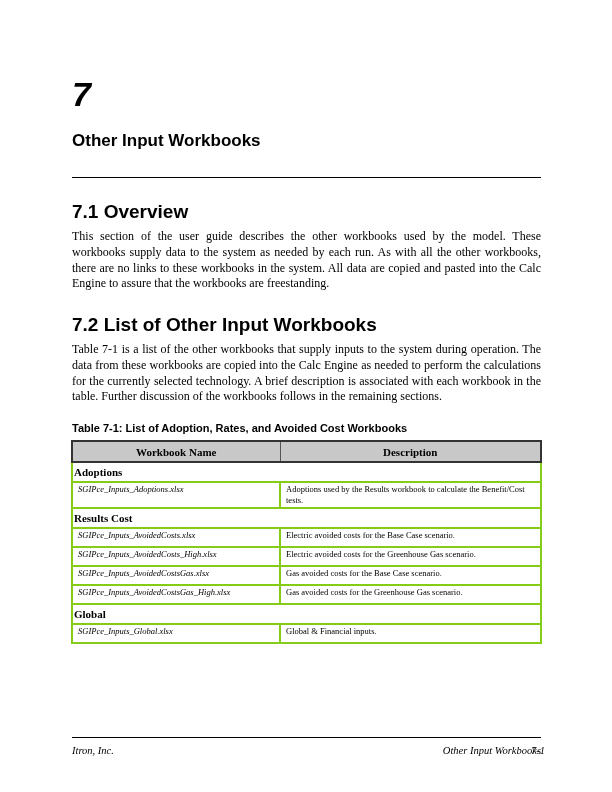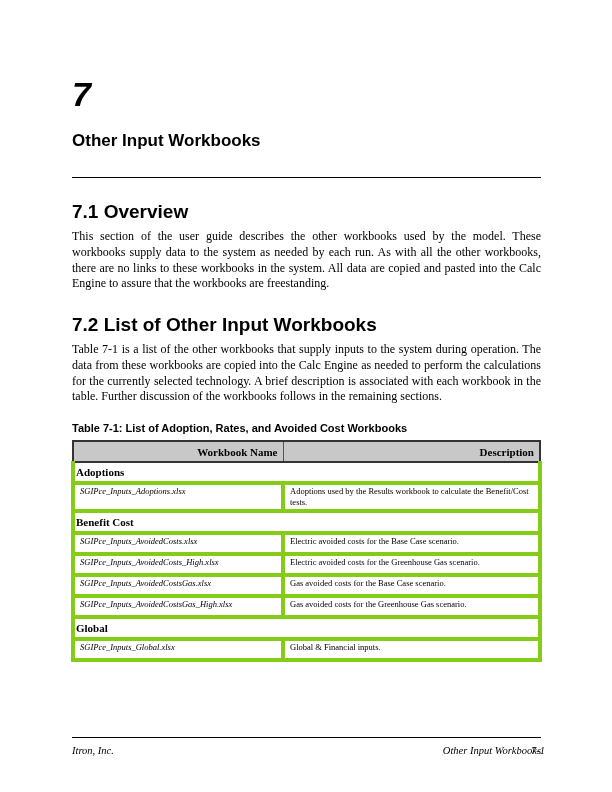--- a/index.html
+++ b/index.html
@@ -5,22 +5,22 @@
   html, body { margin: 0; padding: 0; background: #ffffff; }
   body { width: 612px; height: 792px; position: relative; overflow: hidden; color: #000; }
   .page { position: absolute; left: 72px; top: 0; width: 468px; }
   .chapter-num { position: absolute; top: 74px; left: 0; font-family: "Liberation Sans", sans-serif; font-weight: bold; font-style: italic; font-size: 34px; line-height: 40px; }
   .chapter-title { position: absolute; top: 130px; left: 0; font-family: "Liberation Sans", sans-serif; font-weight: bold; font-size: 17px; line-height: 22px; }
   .chapter-rule { position: absolute; top: 177px; left: 0; width: 469px; height: 0; border-top: 1.3px solid #000; }
   .h2 { position: absolute; left: 0; font-family: "Liberation Sans", sans-serif; font-weight: bold; font-size: 19px; line-height: 16px; }
   .para { position: absolute; left: 0; width: 469px; font-family: "Liberation Serif", serif; font-size: 12px; line-height: 15.8px; text-align: justify; }
   .caption { position: absolute; left: 0; top: 421px; font-family: "Liberation Sans", sans-serif; font-weight: bold; font-size: 11px; line-height: 14px; }
   table.wb { position: absolute; left: -1px; top: 440px; width: 471px; border-collapse: collapse; border: 2px solid #333; font-family: "Liberation Serif", serif; }
-  table.wb th { background: #c8c8c8; text-align: right; font-weight: bold; font-size: 11px; height: 19px; padding: 0 5px; border: 1px solid #555; border-bottom: 2px solid #333; }
-  table.wb td { border: 4px solid #84cc16; padding: 1px 5px; font-size: 8.5px; line-height: 11px; vertical-align: top; height: 15px; }
+  table.wb th { background: #c8c8c8; text-align: center; font-weight: bold; font-size: 11px; height: 19px; padding: 0 5px; border: 1px solid #555; border-bottom: 2px solid #333; }
+  table.wb td { border: 2px solid #84cc16; padding: 1px 5px; font-size: 8.5px; line-height: 11px; vertical-align: top; height: 15px; }
   table.wb td.group { font-weight: bold; font-size: 11px; height: 16px; line-height: 16px; padding: 1px 1px; border-top: 1.5px solid #333; border-bottom: 1.5px solid #333; font-family: Liberation Serif, serif; }
   table.wb td.wbname { font-style: italic; width: 196px; }
   .footer-rule { position: absolute; top: 737px; left: 0; width: 469px; border-top: 1.3px solid #000; }
   .footer { position: absolute; top: 744px; left: 0; width: 469px; font-family: "Liberation Serif", serif; font-style: italic; font-size: 10.5px; line-height: 13px; }
   .footer .left { position: absolute; left: 0; }
   .footer .center { position: absolute; left: 4px; width: 469px; text-align: right; }
   .footer .right { position: absolute; right: 0; }
 </style>
 </head>
 <body>
@@ -48,21 +48,21 @@
     <tbody>
       <tr>
         <td class="group" colspan="2">Adoptions</td>
       </tr>
       <tr>
         <td class="wbname">SGIPce_Inputs_Adoptions.xlsx</td>
         <td>Adoptions used by the Results workbook to calculate the Benefit/Cost tests.</td>
       </tr>
 
       <tr>
-        <td class="group" colspan="2">Benefit Cost</td>
+        <td class="group" colspan="2">Results Cost</td>
       </tr>
       <tr>
         <td class="wbname">SGIPce_Inputs_AvoidedCosts.xlsx</td>
         <td>Electric avoided costs for the Base Case scenario.</td>
       </tr>
       <tr>
         <td class="wbname">SGIPce_Inputs_AvoidedCosts_High.xlsx</td>
         <td>Electric avoided costs for the Greenhouse Gas scenario.</td>
       </tr>
       <tr>

